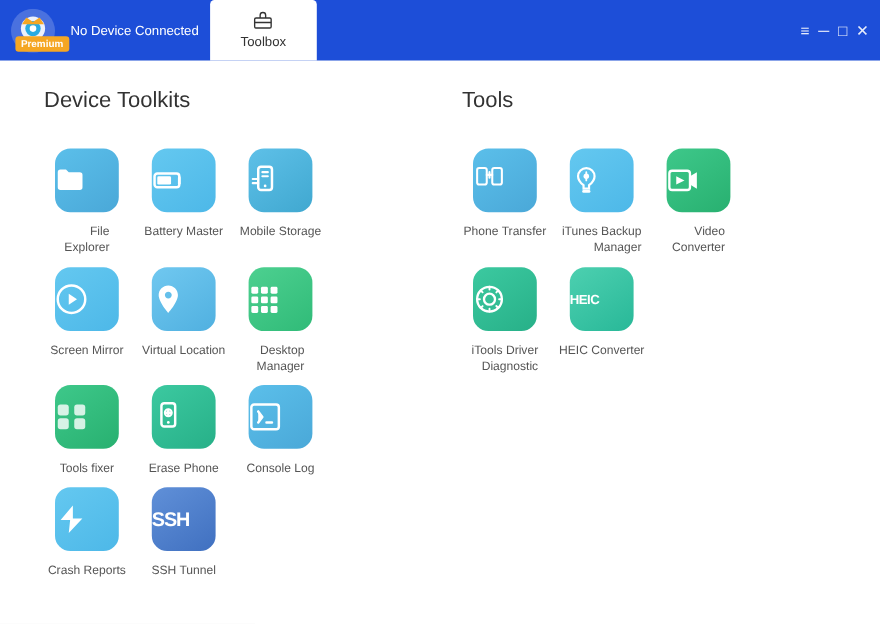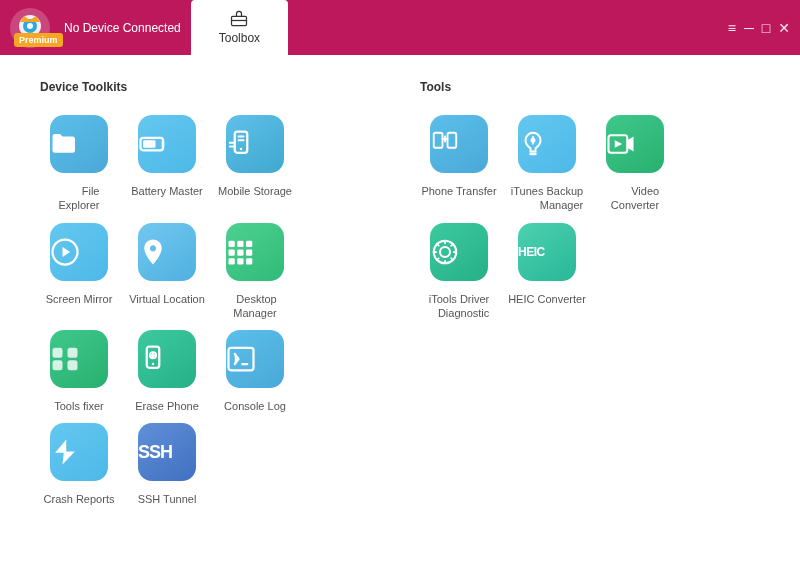--- a/index.html
+++ b/index.html
@@ -6,21 +6,21 @@
     body {
       width: 800px;
       height: 567px;
       font-family: -apple-system, BlinkMacSystemFont, 'Segoe UI', Arial, sans-serif;
       background: #f5f5f5;
       overflow: hidden;
     }
 
     
     .title-bar {
-      background: #be185d;
+      background: #1d4ed8;
       height: 55px;
       display: flex;
       align-items: center;
       padding: 0 10px;
       position: relative;
       text-align: center;
     }
 
     .logo-area {
       display: flex;
@@ -105,24 +105,24 @@
     .sections-wrapper {
       display: flex;
       gap: 40px;
     }
 
     .section {
       flex: 1;
     }
 
     .section-title {
-      font-size: 12px;
-      font-weight: 700;
+      font-size: 20px;
+      font-weight: 400;
       color: #333;
-      margin-bottom: 21px;
+      margin-bottom: 32px;
     }
 
     .tools-grid {
       display: flex;
       flex-wrap: wrap;
       gap: 10px;
     }
 
     .tool-item {
       display: flex;

